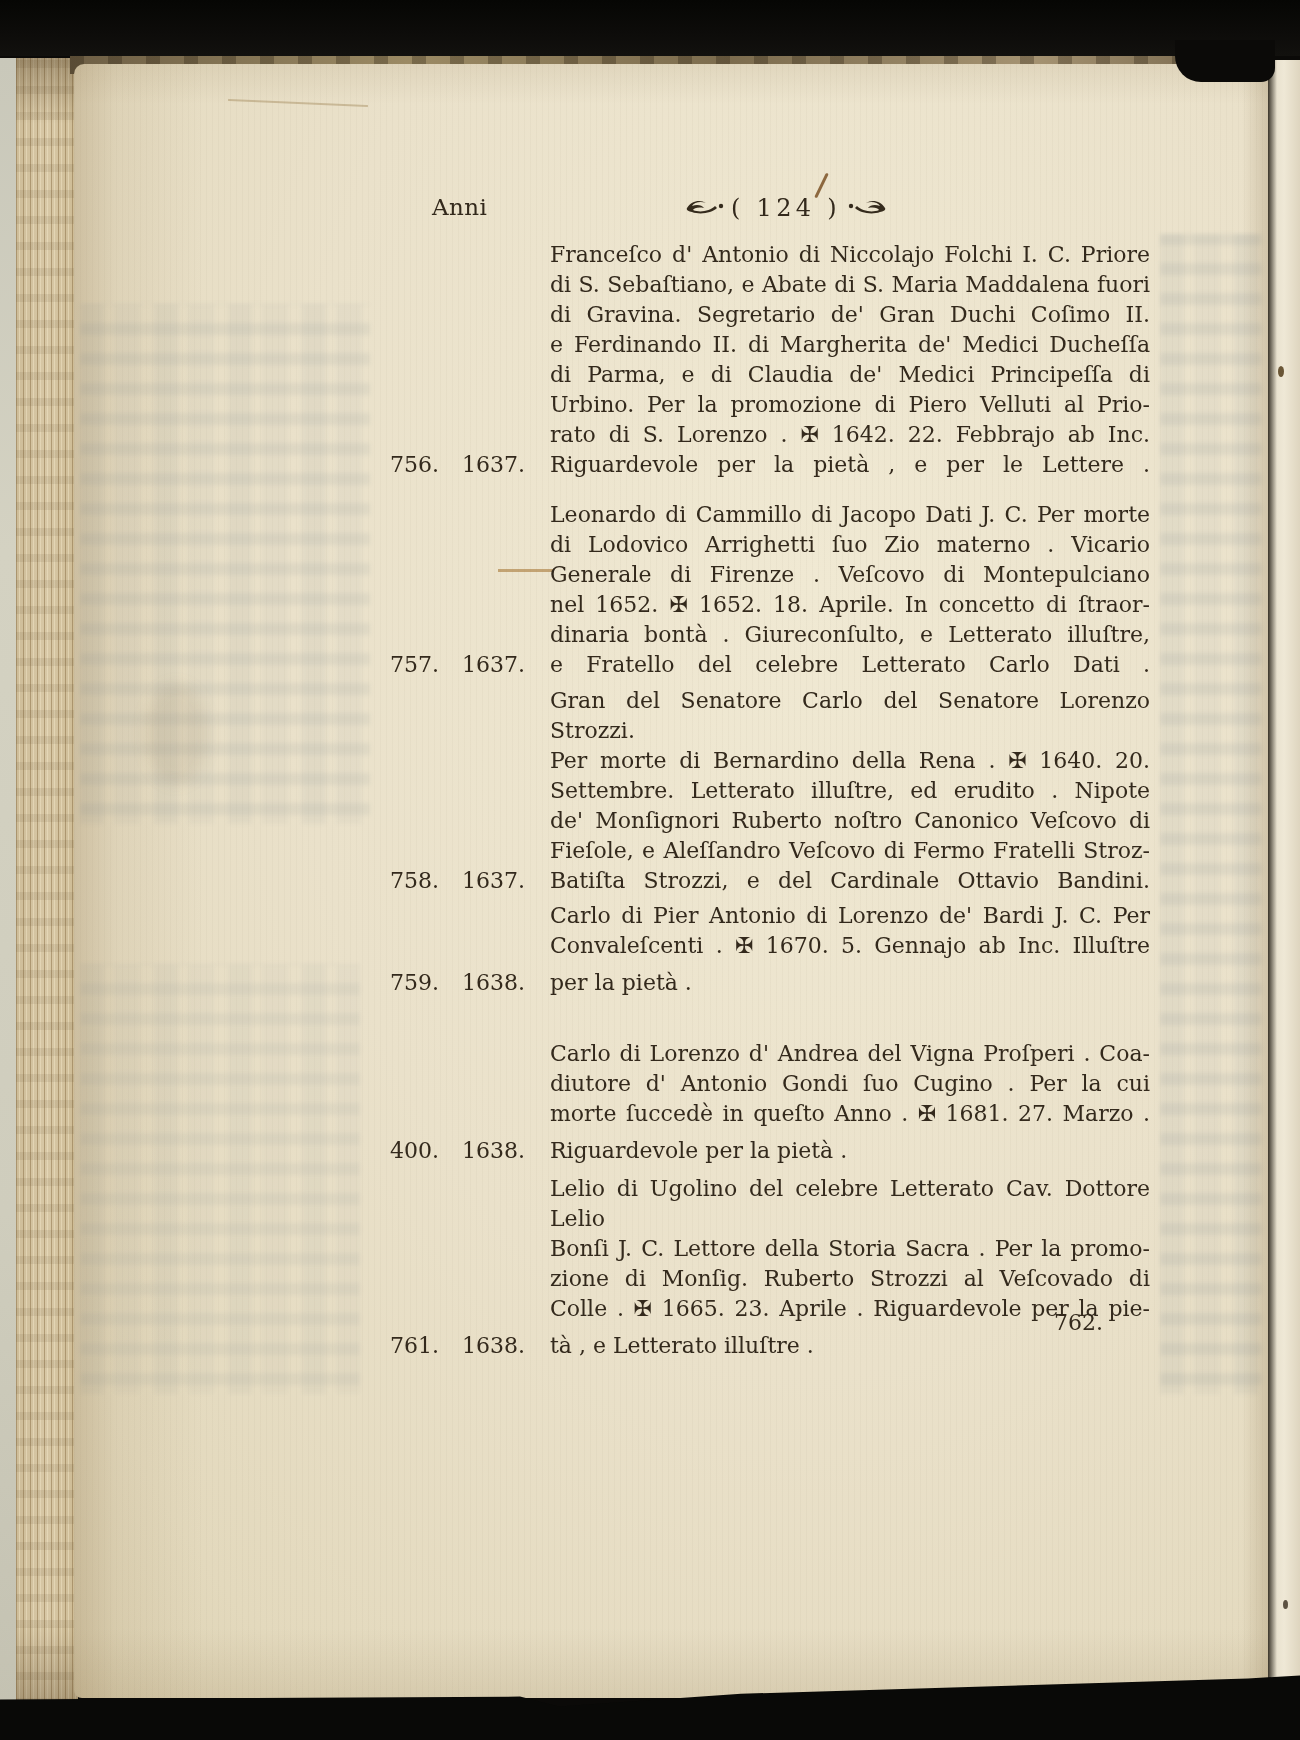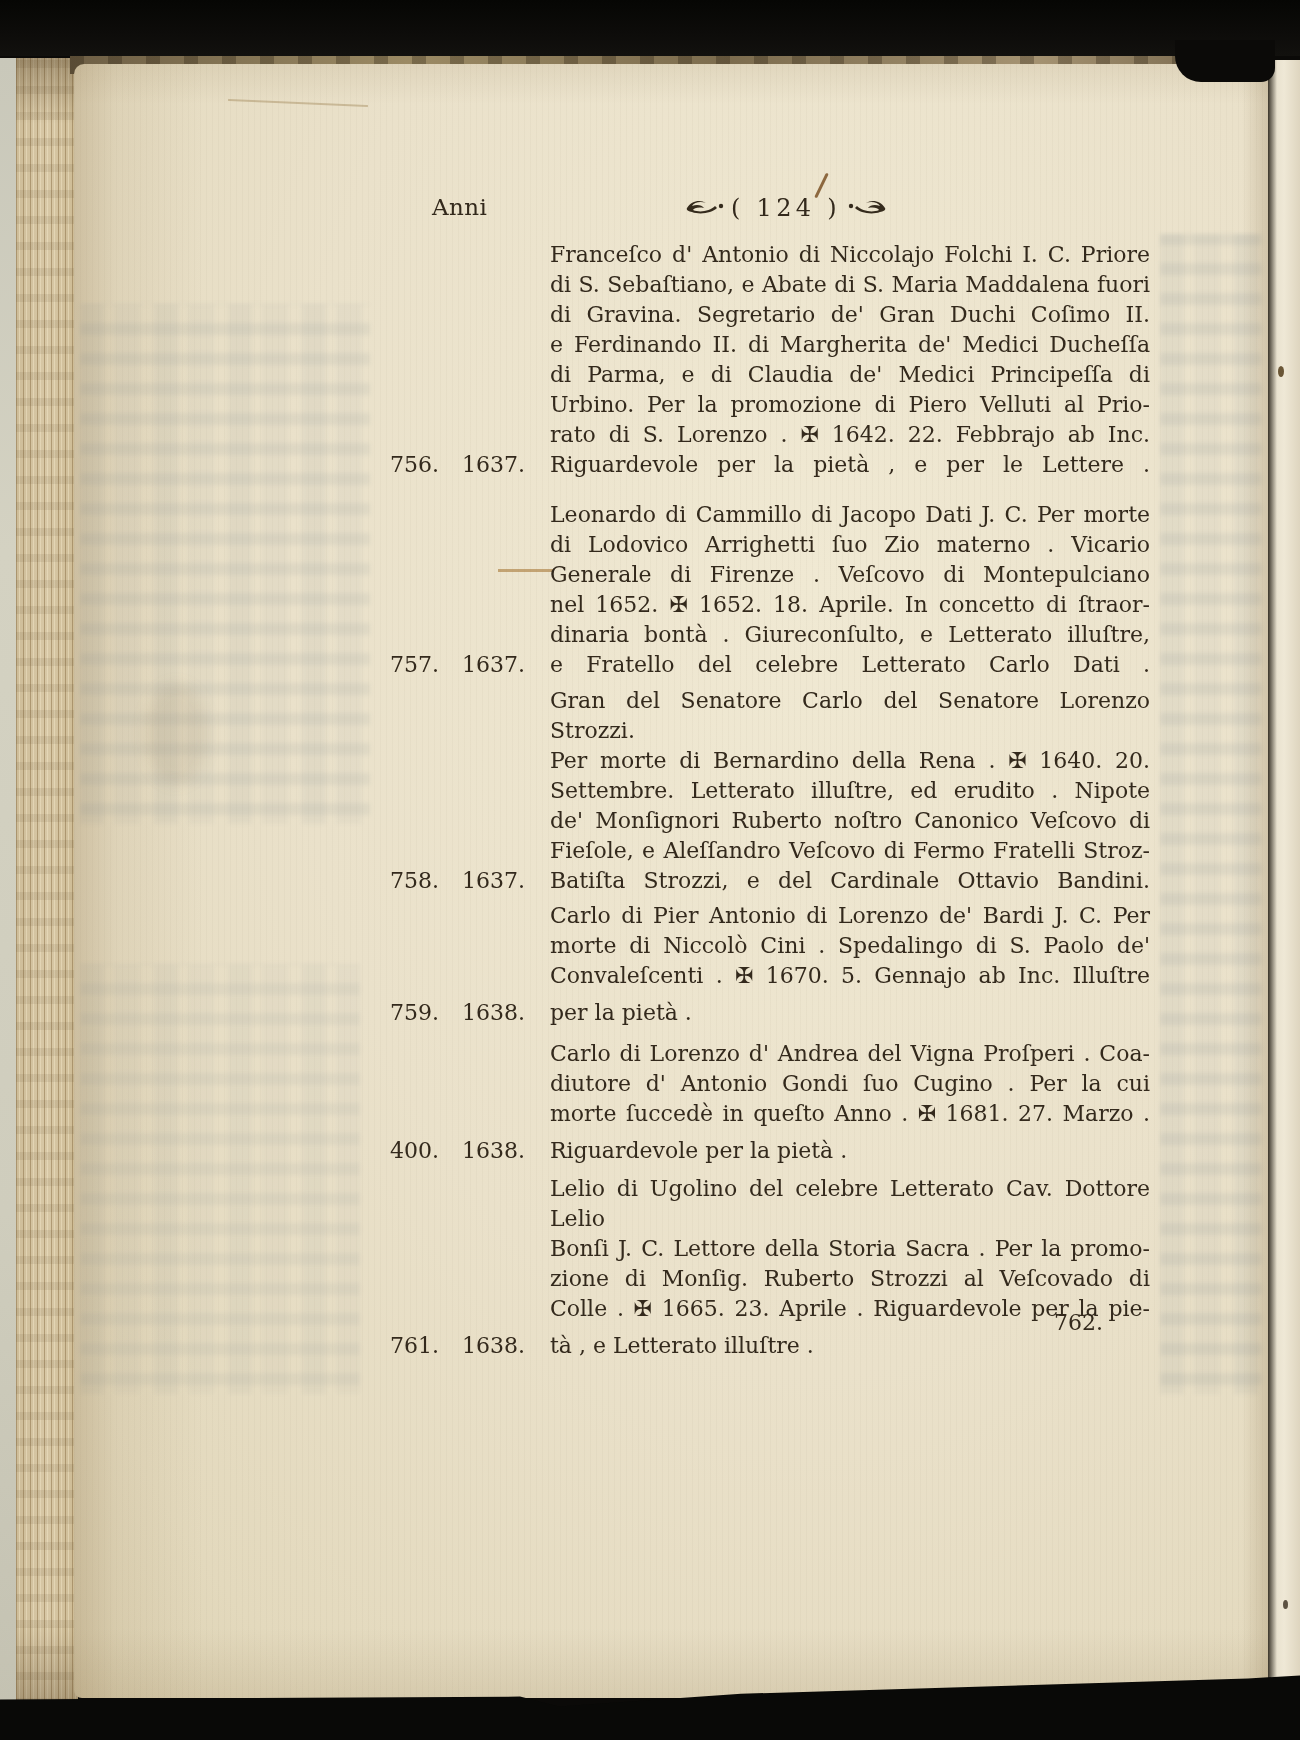--- a/index.html
+++ b/index.html
@@ -201,21 +201,20 @@
             <div class="line">Fieſole, e Aleſſandro Veſcovo di Fermo Fratelli Stroz-</div>
             <div class="line">Batiſta Strozzi, e del Cardinale Ottavio Bandini.</div>
           </div>
       </div>
 
       <div class="entry" style="top:837px">
         <span class="num">759.</span>
         <span class="year">1638.</span>
         <div class="lines">
             <div class="line">Carlo di Pier Antonio di Lorenzo de' Bardi J. C. Per</div>
-            <div class="line">morte di Niccolò Cini . Spedalingo di S. Paolo de'</div>
             <div class="line">Convaleſcenti . ✠ 1670. 5. Gennajo ab Inc. Illuſtre</div>
             <div class="line end">per la pietà .</div>
           </div>
       </div>
 
       <div class="entry" style="top:975px">
         <span class="num">400.</span>
         <span class="year">1638.</span>
         <div class="lines">
             <div class="line">Carlo di Lorenzo d' Andrea del Vigna Proſperi . Coa-</div>

